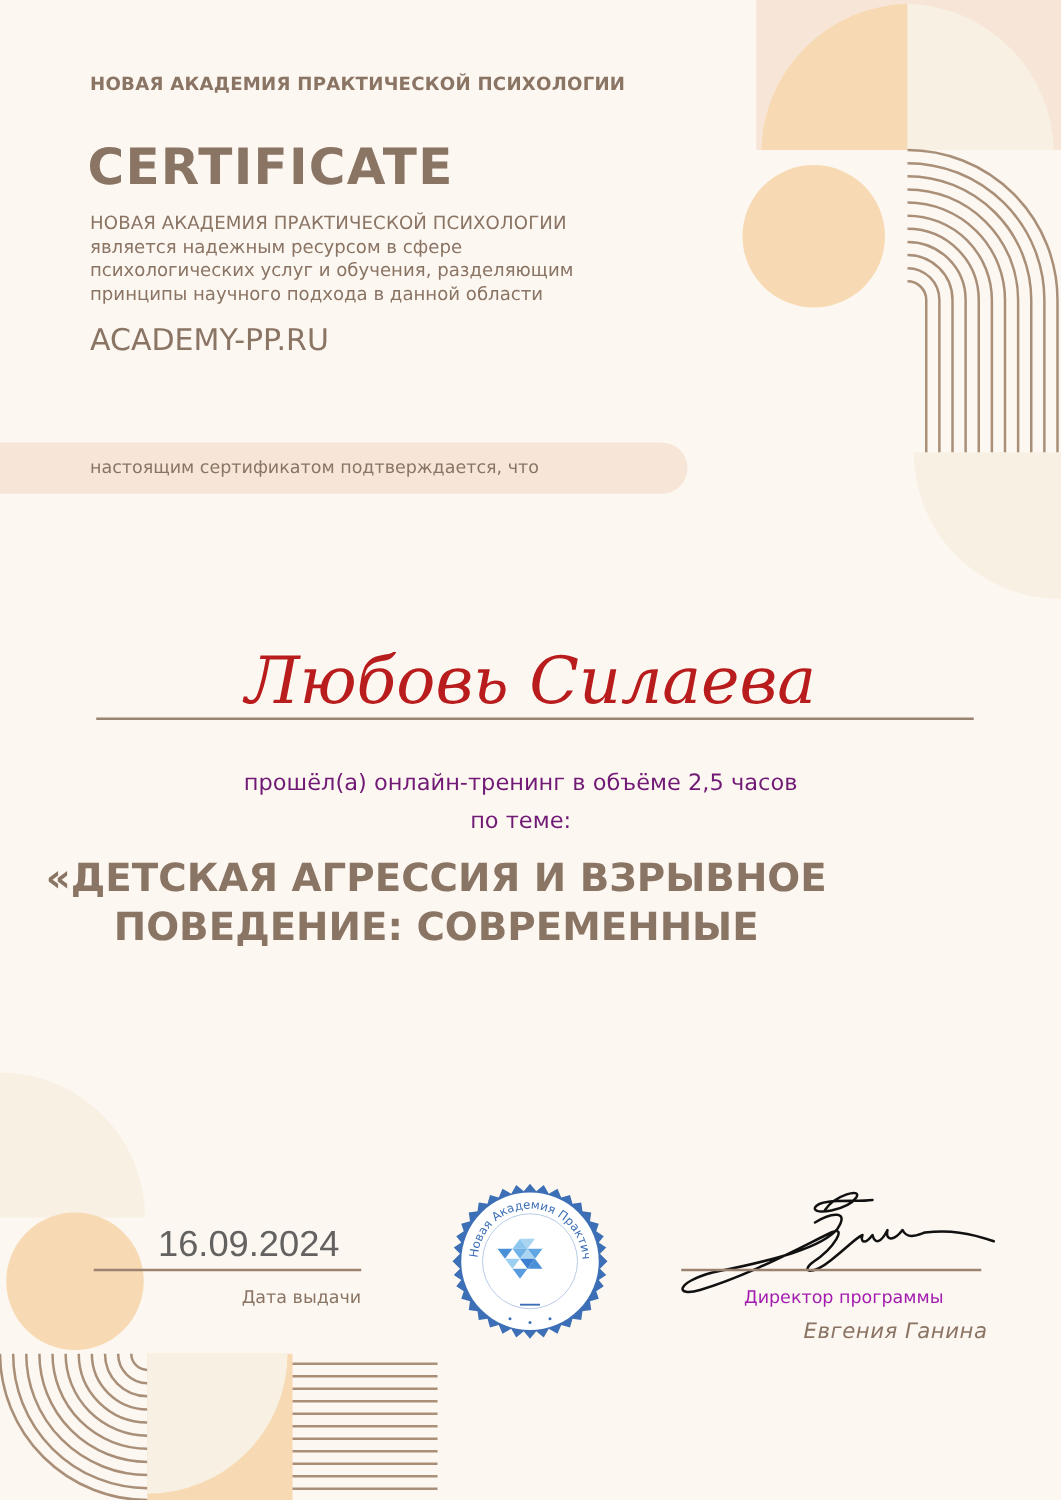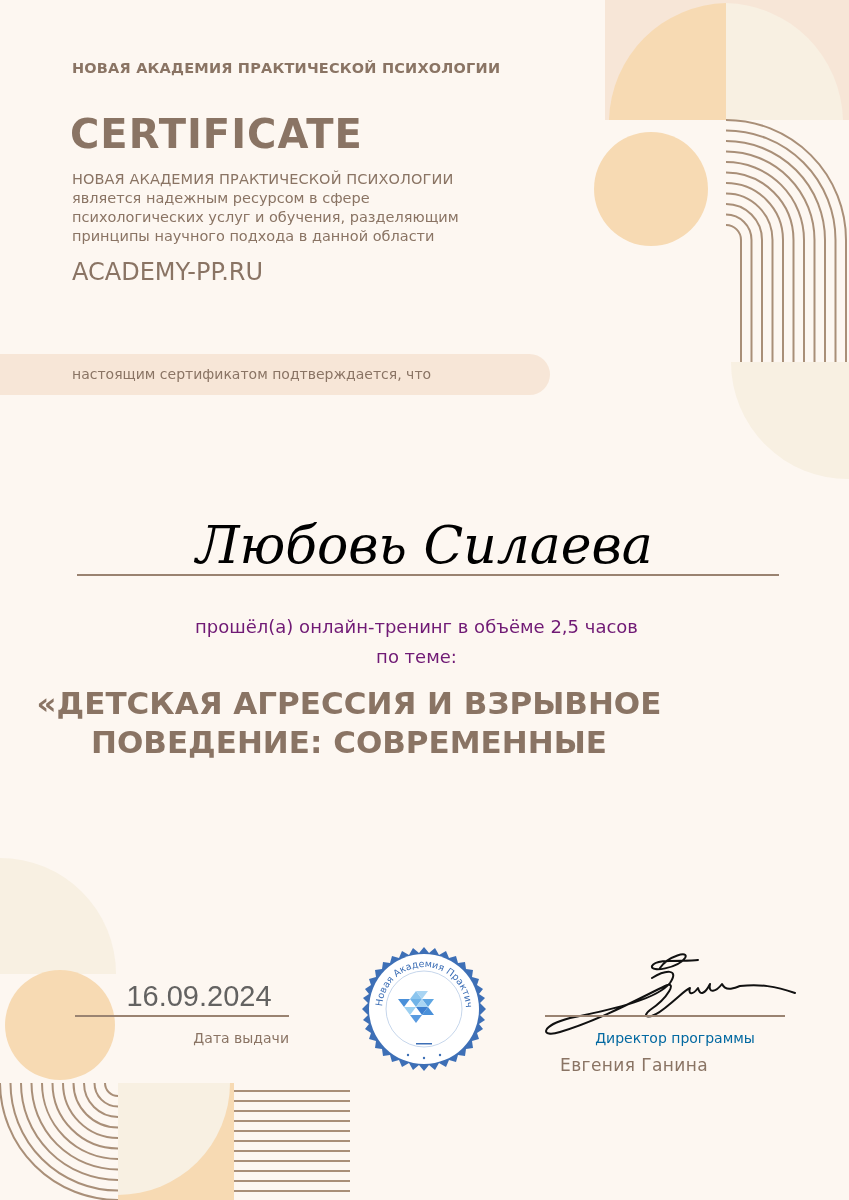--- a/index.html
+++ b/index.html
@@ -6,30 +6,30 @@
   body { width:849px; height:1200px; position:relative; overflow:hidden; background:#fdf7f1; font-family:"DejaVu Sans", sans-serif; color:#8a7464; }
   .abs { position:absolute; }
   .deco { position:absolute; left:0; top:0; }
   .org-top { left:72px; top:60px; font-size:14.5px; font-weight:bold; letter-spacing:0.2px; color:#8a7464; }
   .title { left:70px; top:66px; font-size:40px; font-weight:bold; letter-spacing:1px; color:#8a7464; line-height:80px;margin-top:28px; }
   .desc { left:72px; top:170px; font-size:14.5px; line-height:19px; color:#8a7464; width:440px; }
   .desc .strong { letter-spacing:0.1px; }
   .site { left:72px; top:258px; font-size:24px; font-weight:normal; color:#8a7464; }
   .banner { left:0; top:354px; width:550px; height:41px; background:#f7e6d7; border-radius:0 21px 21px 0; }
   .banner-text { left:72px; top:366px; font-size:14px; color:#8a7464; }
-  .name { left:0; width:849px; top:510px; text-align:center; font-family:"DejaVu Serif", serif; font-style:italic; font-size:52px; color:#000000; line-height:70px; }
+  .name { left:0; width:849px; top:510px; text-align:center; font-family:"DejaVu Serif", serif; font-style:italic; font-size:52px; color:#b91c1c; line-height:70px; }
   .name-line { left:77px; top:574px; width:702px; height:2px; background:#9a8371; }
   .passed { left:0; width:833px; top:612px; text-align:center; font-size:18px; line-height:30px; color:#701a75; }
   .topic { left:0; width:698px; top:684px; text-align:center; font-size:31px; font-weight:bold; line-height:39px; color:#8a7464; }
   .date { left:92px; top:980px; width:214px; text-align:center; font-family:"Liberation Sans", sans-serif; font-size:29px; color:#636261; }
   .date-line { left:75px; top:1015px; width:214px; height:2px; background:#9a8371; }
   .date-label { left:75px; top:1030px; width:214px; text-align:right; font-size:14px; color:#8a7464; }
   .sig-line { left:545px; top:1015px; width:240px; height:2px; background:#9a8371; }
-  .role { left:560px; top:1030px; width:230px; text-align:center; font-size:14px; color:#0369a1; }
-  .director { left:560px; top:1055px; width:230px; text-align:left; font-size:17px; color:#8a7464; letter-spacing:0.4px; }
+  .role { left:560px; top:1030px; width:230px; text-align:center; font-size:14px; color:#a21caf; }
+  .director { left:560px; top:1055px; width:230px; text-align:right; font-size:17px; color:#8a7464; letter-spacing:0.4px;font-style:italic; }
 </style>
 </head>
 <body>
 
 <svg class="deco" width="849" height="1200" viewBox="0 0 849 1200">
 
   <rect x="605" y="0" width="244" height="120" fill="#f7e6d7"></rect>
   <path d="M 726 3 A 120 120 0 0 0 609 120 L 726 120 Z" fill="#f7dab3"></path>
   <path d="M 726 3 A 120 120 0 0 1 843 120 L 726 120 Z" fill="#f8f0e2"></path>
 

